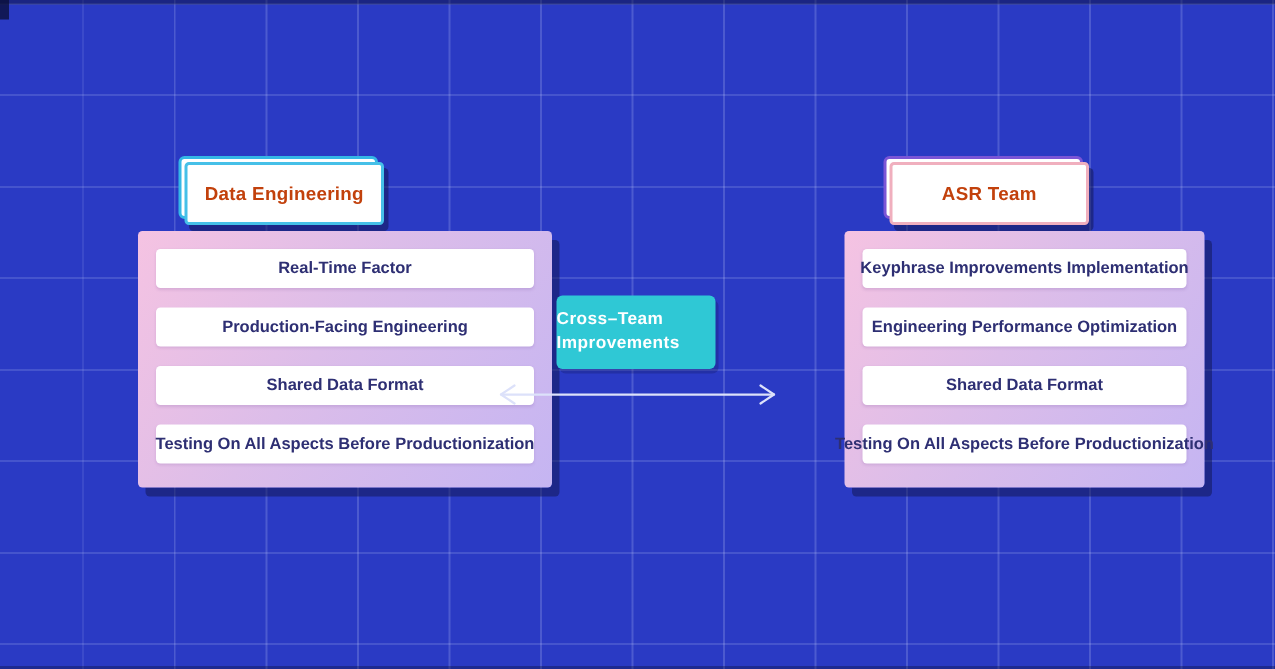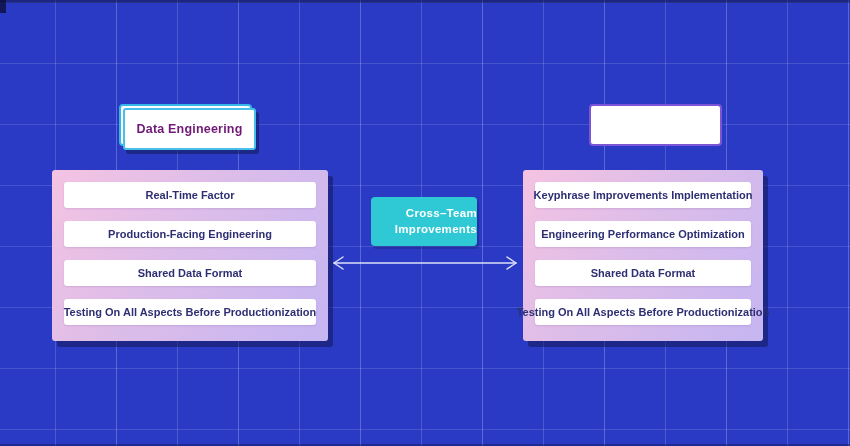--- a/index.html
+++ b/index.html
@@ -31,39 +31,39 @@
     background: #ffffff;
     border-radius: 4px;
   }
   .title-card {
     position: absolute;
     width: 133px; height: 42px;
     box-sizing: border-box;
     background: #ffffff;
     border-radius: 3px;
     display: flex; align-items: center; justify-content: center;
-    font-size: 12.5px; font-weight: bold; color: #701a75;
+    font-size: 12.5px; font-weight: bold; color: #c2410c;
     letter-spacing: 0.2px;
     box-shadow: 3px 4px 0 rgba(16,20,75,0.5);
   }
   .de-ghost { left: 119px; top: 104px; border: 2px solid #34b7e6; }
   .de-card  { left: 123px; top: 108px; border: 2px solid #46c0e8; }
   .asr-ghost{ left: 589px; top: 104px; border: 2px solid #7b55d6; }
   .asr-card { left: 593px; top: 108px; border: 2px solid #f0afbe; }
 
   
   .panel {
     position: absolute;
-    top: 170px; height: 171px;
+    top: 154px; height: 171px;
     box-sizing: border-box;
     border-radius: 3px;
     background: linear-gradient(125deg, #f5c3e2 0%, #dcbde9 45%, #c5b5f2 100%);
     box-shadow: 5px 6px 0 rgba(15,20,75,0.5);
     padding: 12px 12px;
-    display: flex; flex-direction: column; gap: 13px;
+    display: flex; flex-direction: column; gap: 13px; margin-left: 40px;
   }
   .panel-left  { left: 52px;  width: 276px; }
   .panel-right { left: 523px; width: 240px; }
 
   .item {
     height: 26px;
     background: #ffffff;
     border-radius: 3px;
     display: flex; align-items: center; justify-content: center;
     font-size: 11px; font-weight: bold; color: #2e2f73;
@@ -72,21 +72,21 @@
   }
 
   
   .connector {
     position: absolute;
     left: 371px; top: 197px;
     width: 106px; height: 49px;
     box-sizing: border-box;
     border-radius: 4px;
     background: #2fc8d5;
-    display: flex; flex-direction: column; align-items: flex-end; justify-content: center;
+    display: flex; flex-direction: column; align-items: flex-start; justify-content: center;
     color: #ffffff; font-size: 11.5px; font-weight: bold;
     line-height: 1.35; letter-spacing: 0.3px; text-align: center;
     box-shadow: 2px 3px 0 rgba(15,20,75,0.25);
   }
 
   .arrow-svg { position: absolute; left: 329px; top: 255px; }
 </style>
 </head>
 <body>
 
@@ -106,20 +106,23 @@
     </div>
     <div class="item">
       <span>Shared Data Format</span>
     </div>
     <div class="item">
       <span>Testing On All Aspects Before Productionization</span>
     </div>
   </div>
 
   <div class="title-ghost asr-ghost"></div>
+  <div class="title-card asr-card">
+    <span>ASR Team</span>
+  </div>
 
   <div class="panel panel-right">
     <div class="item">
       <span>Keyphrase Improvements Implementation</span>
     </div>
     <div class="item">
       <span>Engineering Performance Optimization</span>
     </div>
     <div class="item">
       <span>Shared Data Format</span>

